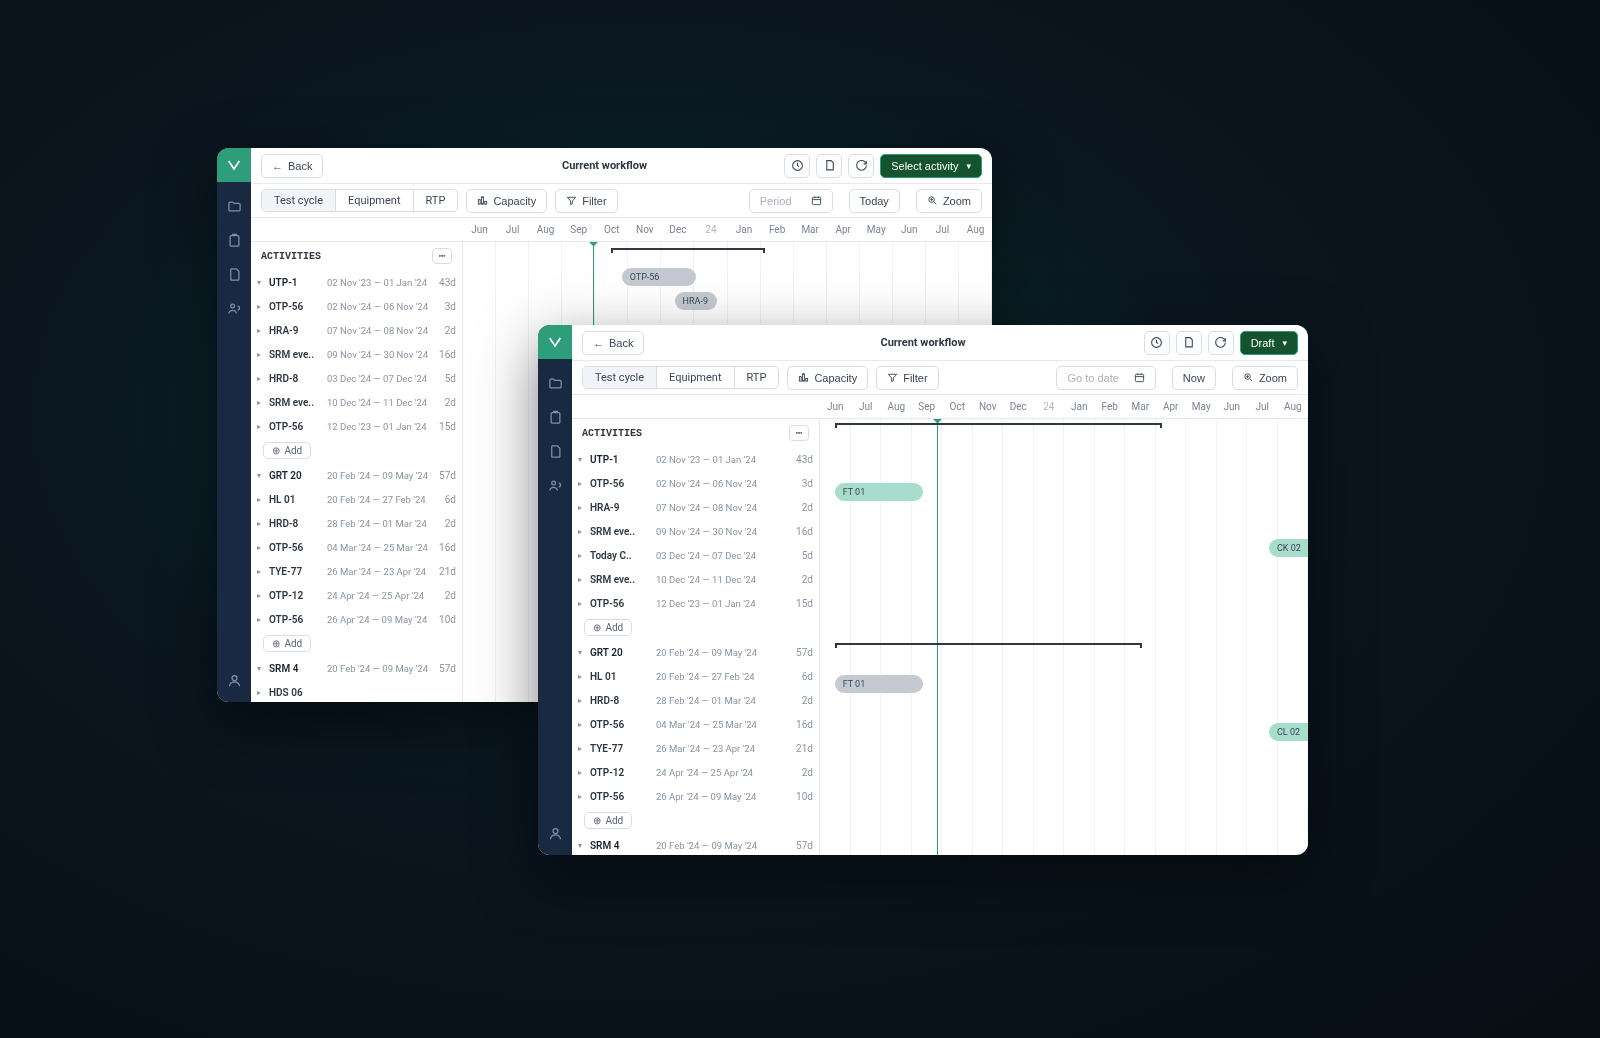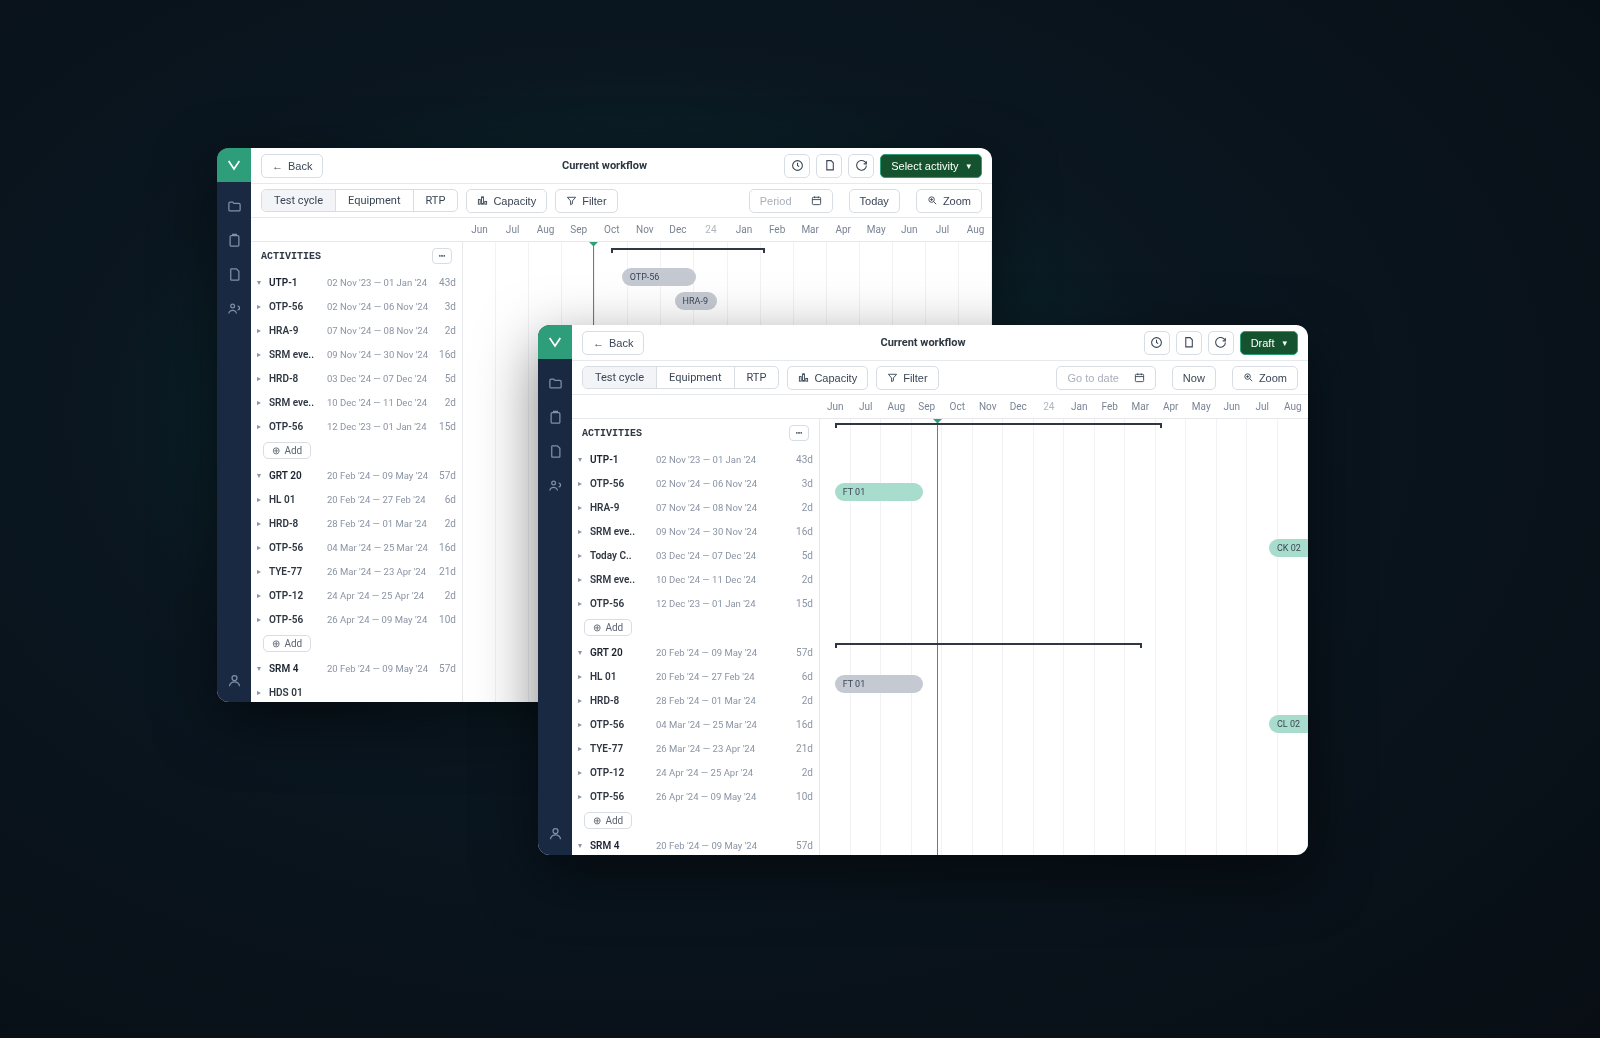--- a/index.html
+++ b/index.html
@@ -382,21 +382,21 @@
             </div>
             <div class="add-row"><span class="add-btn"><span>⊕</span> Add</span></div>
             <div class="activity-row group">
               <span class="caret">▾</span>
               <span class="name">SRM 4</span>
               <span class="dates">20 Feb '24 — 09 May '24</span>
               <span class="dur">57d</span>
             </div>
             <div class="activity-row">
               <span class="caret">▸</span>
-              <span class="name">HDS 01</span>
+              <span class="name">HDS 06</span>
               <span class="dates"></span>
               <span class="dur"></span>
             </div>
           </div>
       </div>
       <div class="gantt-area">
         <div class="gantt-grid" id="grid-back">
             <div class="gantt-col"></div>
             <div class="gantt-col"></div>
             <div class="gantt-col"></div>
@@ -683,18 +683,18 @@
           </div>
         <div class="today-line" style="left:24%">
             <div class="today-marker"></div>
           </div>
         <div class="gantt-bars" id="bars-front">
           <div class="gantt-bracket" style="top:4px;left:3%;width:67%"></div>
           <div class="gantt-bracket" style="top:224px;left:3%;width:63%"></div>
         <div class="gantt-bar green" style="top: 64px; left: 3%; width: 88px;">FT 01</div>
             <div class="gantt-bar green" style="top: 120px; left: 92%; width: 60px;">CK 02</div>
             <div class="gantt-bar gray" style="top: 256px; left: 3%; width: 88px;">FT 01</div>
-            <div class="gantt-bar green" style="top: 296px; left: 92%; width: 60px;">CL 02</div>
+            <div class="gantt-bar green" style="top: 304px; left: 92%; width: 60px;">CL 02</div>
           </div>
       </div>
     </div>
   </div>
 </div>
 
 </body></html>

